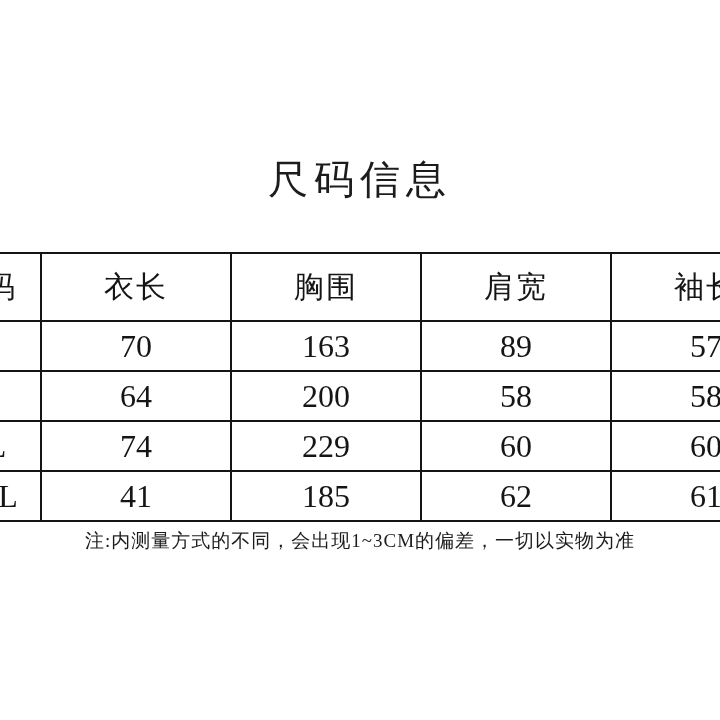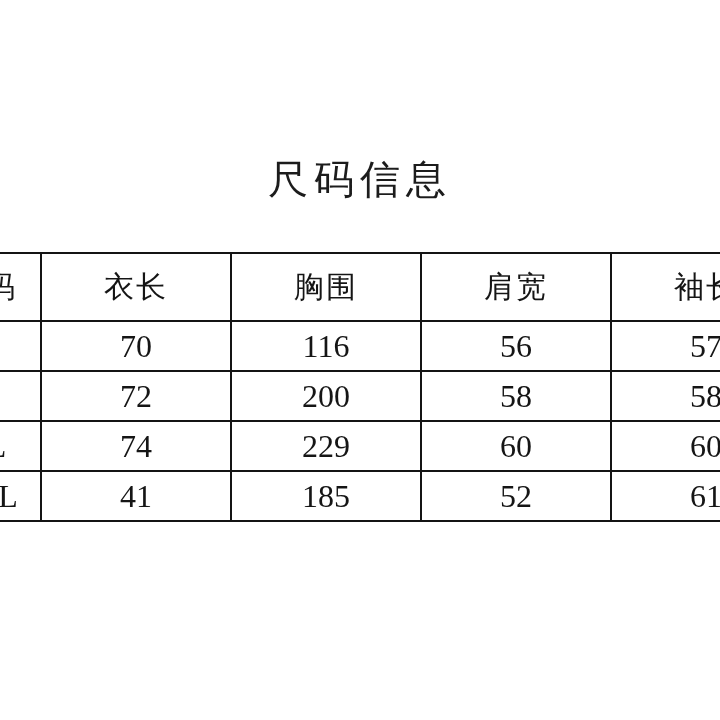--- a/index.html
+++ b/index.html
@@ -89,43 +89,44 @@
           <th class="col-v">衣长</th>
           <th class="col-v">胸围</th>
           <th class="col-v">肩宽</th>
           <th class="col-v">袖长</th>
         </tr>
       </thead>
       <tbody>
         <tr>
           <td class="col-size">M</td>
           <td class="col-v">70</td>
-          <td class="col-v">116</td>
-          <td class="col-v">56</td>
+          <td class="col-v">163</td>
+          <td class="col-v">89</td>
           <td class="col-v">57</td>
         </tr>
         <tr>
           <td class="col-size">L</td>
-          <td class="col-v">72</td>
+          <td class="col-v">64</td>
           <td class="col-v">200</td>
           <td class="col-v">58</td>
           <td class="col-v">58</td>
         </tr>
         <tr>
           <td class="col-size">XL</td>
           <td class="col-v">74</td>
           <td class="col-v">229</td>
           <td class="col-v">60</td>
           <td class="col-v">60</td>
         </tr>
         <tr>
           <td class="col-size">XXL</td>
           <td class="col-v">41</td>
           <td class="col-v">185</td>
-          <td class="col-v">52</td>
+          <td class="col-v">62</td>
           <td class="col-v">61</td>
         </tr>
       </tbody>
     </table>
   </div>
 
+  <div class="note">注:内测量方式的不同，会出现1~3CM的偏差，一切以实物为准</div>
 
 </div>
 
 </body></html>

